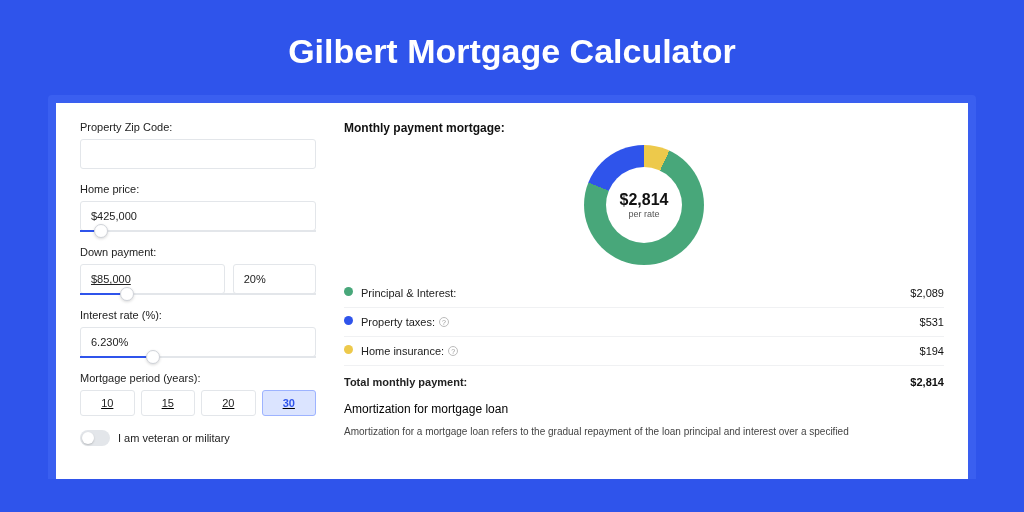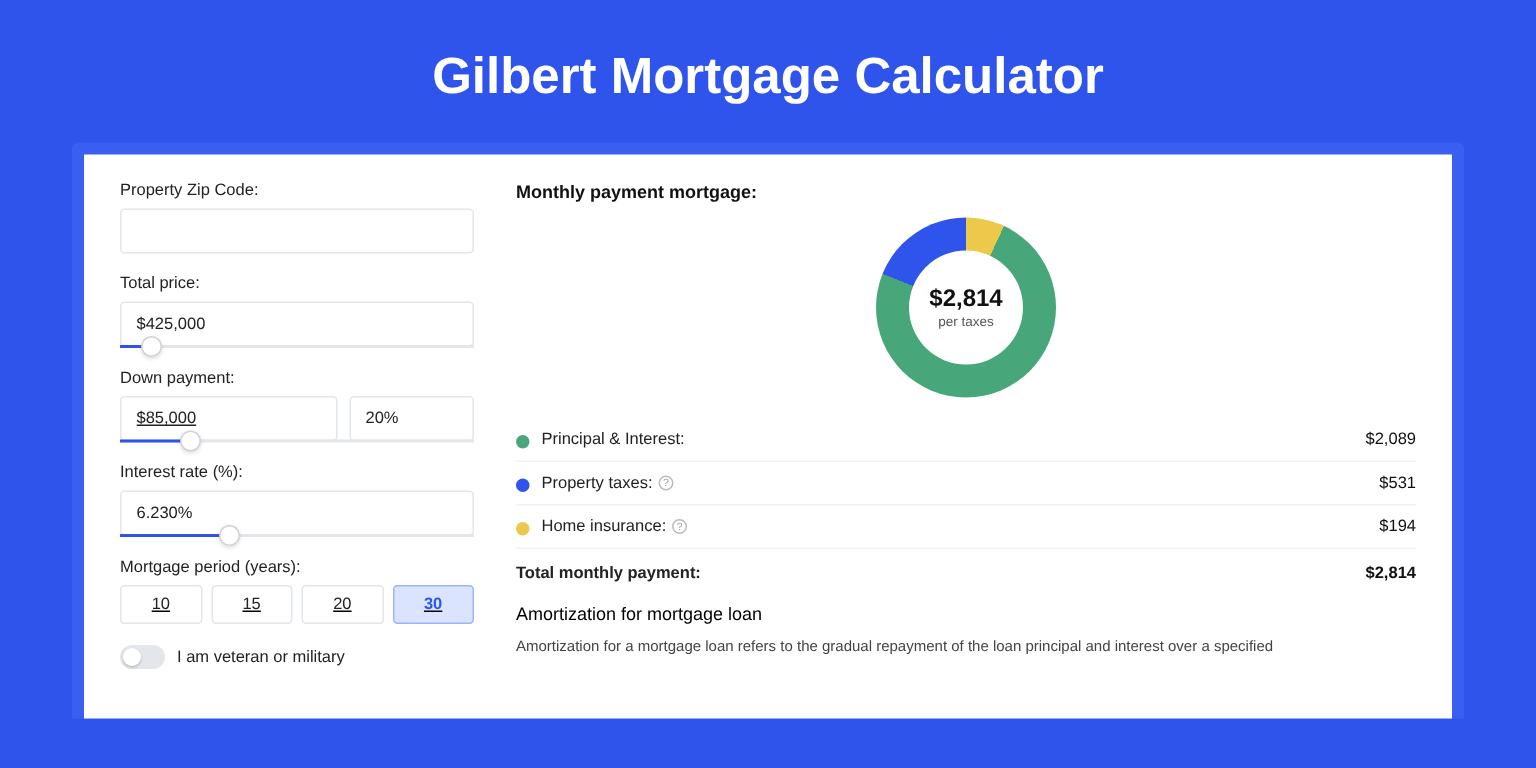--- a/index.html
+++ b/index.html
@@ -130,21 +130,21 @@
   .donut-hole {
     width: 76px; height: 76px;
     border-radius: 50%;
     background: #fff;
     display: flex; flex-direction: column;
     align-items: center; justify-content: center;
   }
   .donut-val { font-size: 16px; font-weight: 700; color: #111; }
   .donut-sub { font-size: 9px; color: #555; }
   .breakdown-row {
-    display: flex; align-items: flex-end;
+    display: flex; align-items: flex-start;
     padding: 8px 0;
     border-bottom: 1px solid #f0f1f3;
     font-size: 11px;
   }
   .dot { width: 9px; height: 9px; border-radius: 50%; margin-right: 8px; flex-shrink:0;}
   .dot.green { background: #48a77a; }
   .dot.blue { background: #2f54eb; }
   .dot.yellow { background: #edc94b; }
   .b-label { flex: 1; color: #222; display: flex; align-items: center; gap: 4px;}
   .b-val { color: #111; }
@@ -173,21 +173,21 @@
   <div class="card">
 
     <div class="left-col">
 
       <div class="field-group">
         <label class="field-label">Property Zip Code:</label>
         <input class="input" value="" style="">
       </div>
 
       <div class="field-group">
-        <label class="field-label">Total price:</label>
+        <label class="field-label">Home price:</label>
         <input class="input" value="$425,000" style="">
         <div class="slider-track">
           <div class="slider-fill" style="width:9%"></div>
           <div class="slider-thumb" style="left:calc(9% - 7px)"></div>
         </div>
       </div>
 
       <div class="field-group">
         <label class="field-label">Down payment:</label>
         <div class="dp-row">
@@ -228,21 +228,21 @@
 
     </div>
 
     <div class="right-col">
       <div class="section-title">Monthly payment mortgage:</div>
 
       <div class="donut-wrap">
         <div class="donut">
           <div class="donut-hole">
             <div class="donut-val">$2,814</div>
-            <div class="donut-sub">per taxes</div>
+            <div class="donut-sub">per rate</div>
           </div>
         </div>
       </div>
 
       <div class="breakdown-row">
         <span class="dot green"></span>
         <span class="b-label">
           <span>Principal &amp; Interest:</span>
         </span>
         <span class="b-val">$2,089</span>

